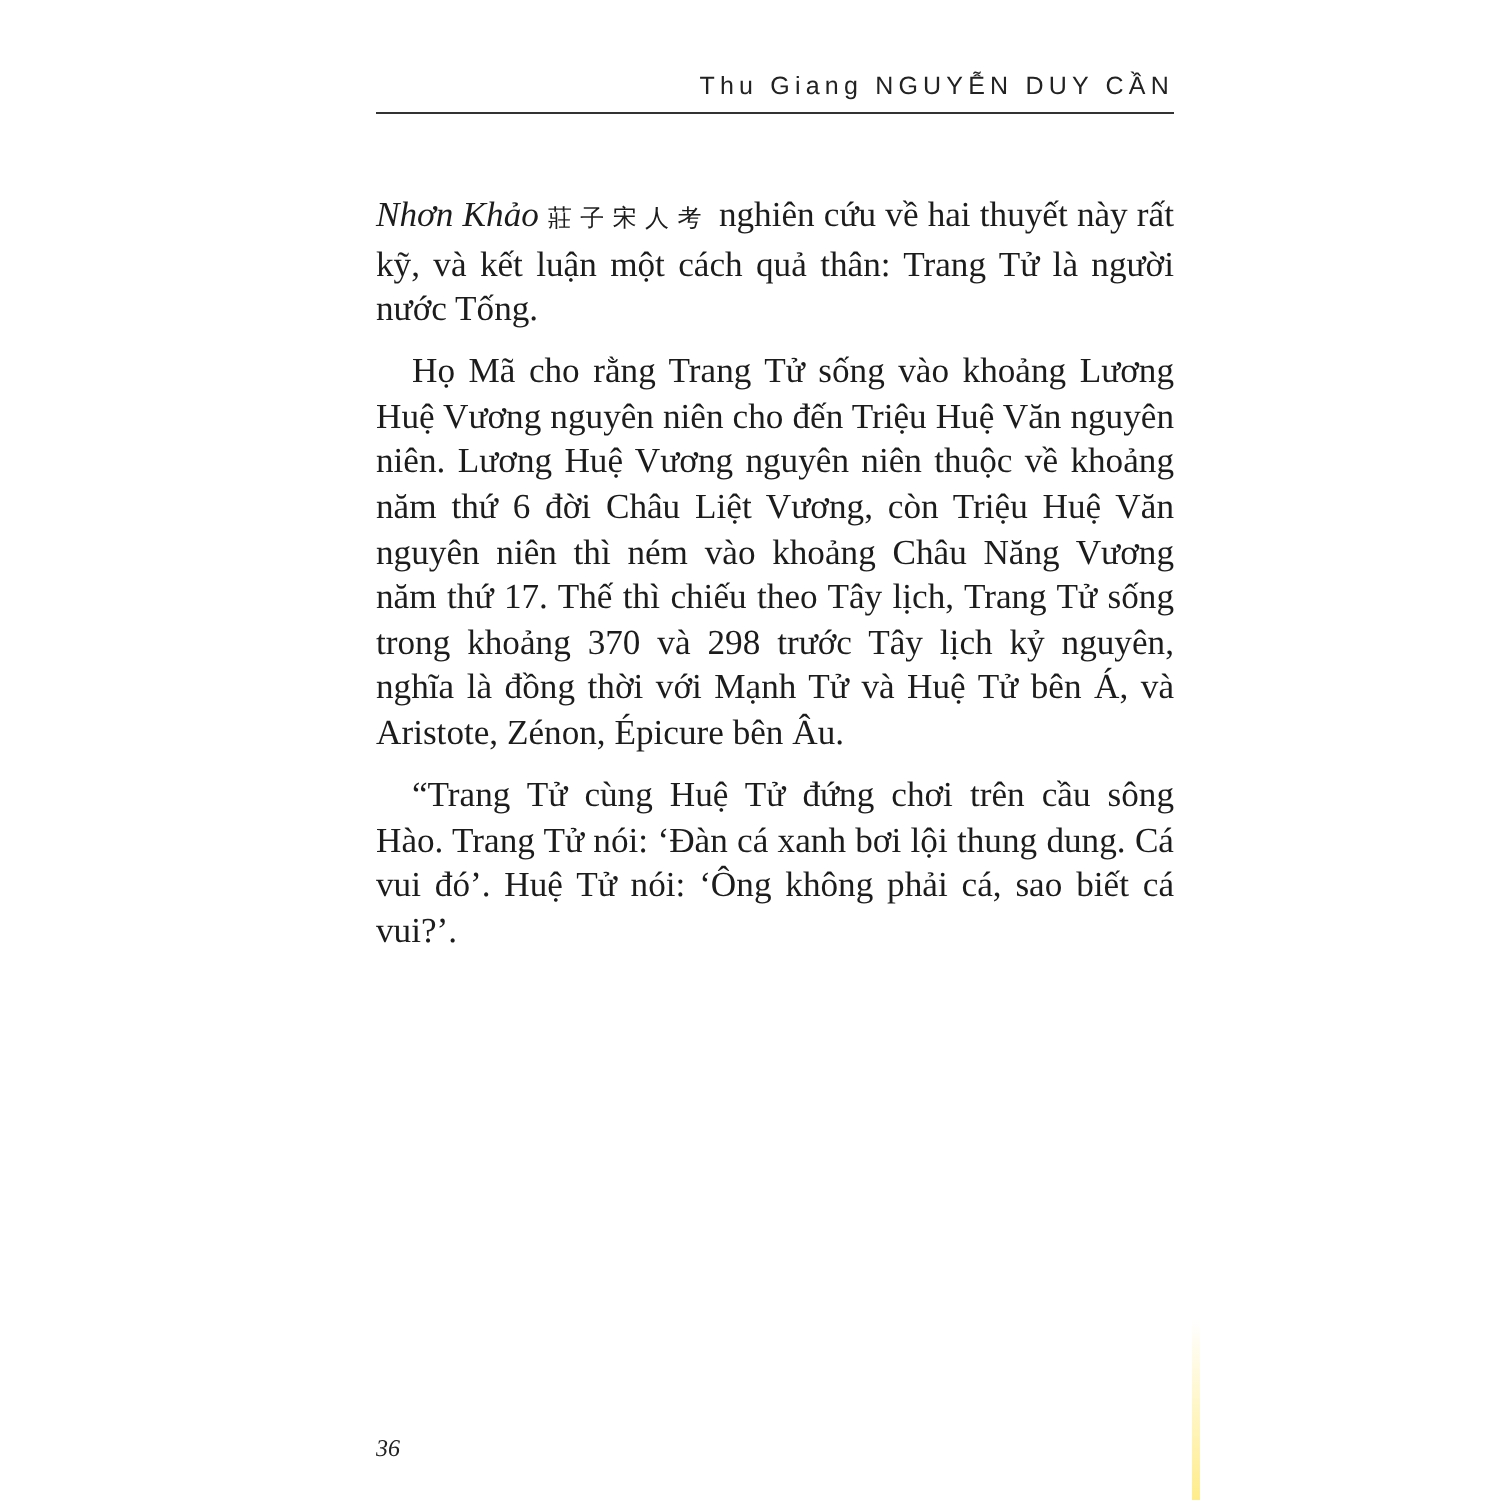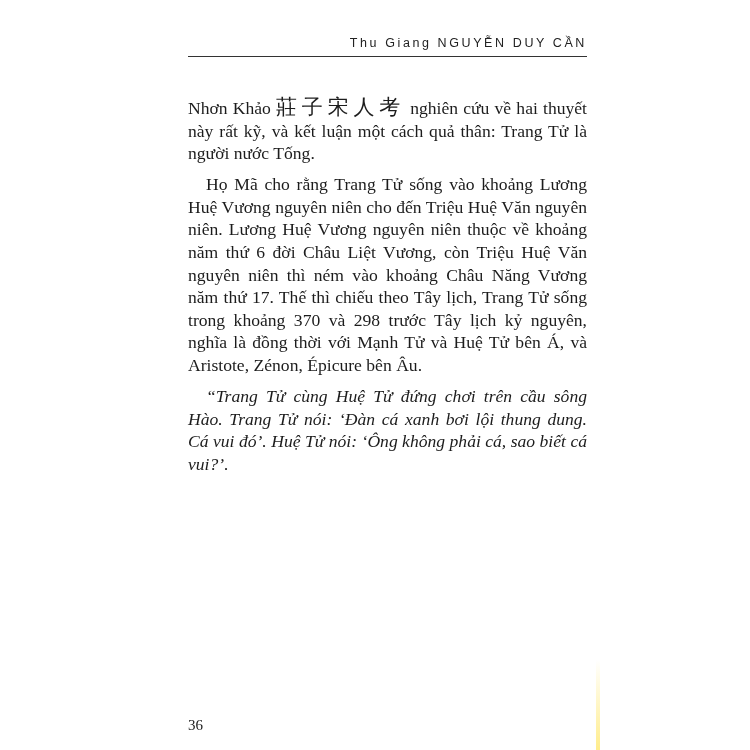--- a/index.html
+++ b/index.html
@@ -20,27 +20,27 @@
     }
     .body-text {
       position:absolute; left:188px; top:96px; width:399px;
       font-family: "Liberation Serif", "DejaVu Serif", serif;
       font-size:17.6px; line-height:22.6px; color:#1c1c1c;
       text-align:justify;
     }
     .body-text p { margin:0 0 8.5px 0; text-indent:0; }
     .body-text p.indent { text-indent:18px; }
     .body-text p.first { text-indent:0; }
-    .body-text p.quote { font-style:italic; text-indent:18px; }
-    .italic { }
-    .cjk { font-family:"DejaVu Sans", sans-serif; letter-spacing:4px; font-size:21px; }
+    .body-text p.quote { text-indent:18px; }
+    .italic { font-style:italic; }
+    .cjk { font-family:"DejaVu Sans", sans-serif; letter-spacing:4px; font-size:12px; }
     .page-number {
       position:absolute; left:188px; top:717px;
       font-family: "Liberation Serif", "DejaVu Serif", serif;
-      font-size:15px; color:#222;
+      font-size:12px; color:#222;font-style:italic;
     }
     .edge-tint {
       position:absolute; left:596px; top:660px; width:4px; height:90px;
       background:linear-gradient(to bottom, rgba(255,240,140,0), rgba(255,232,110,0.8));
     }
   </style>
 </head>
 <body>
 
 <div class="page">

